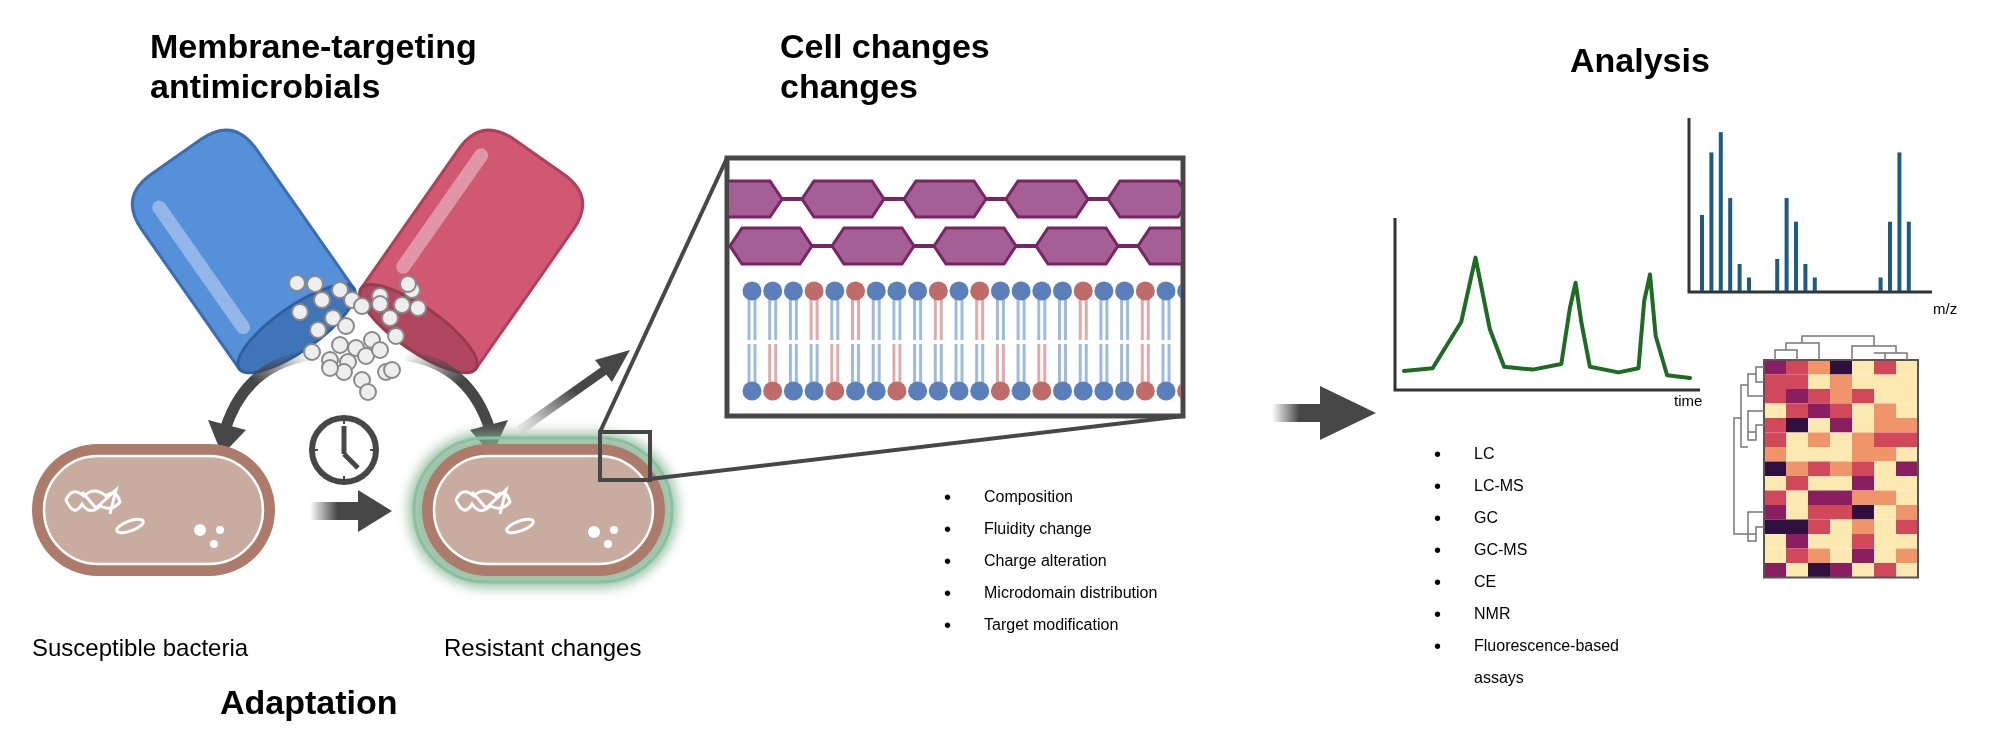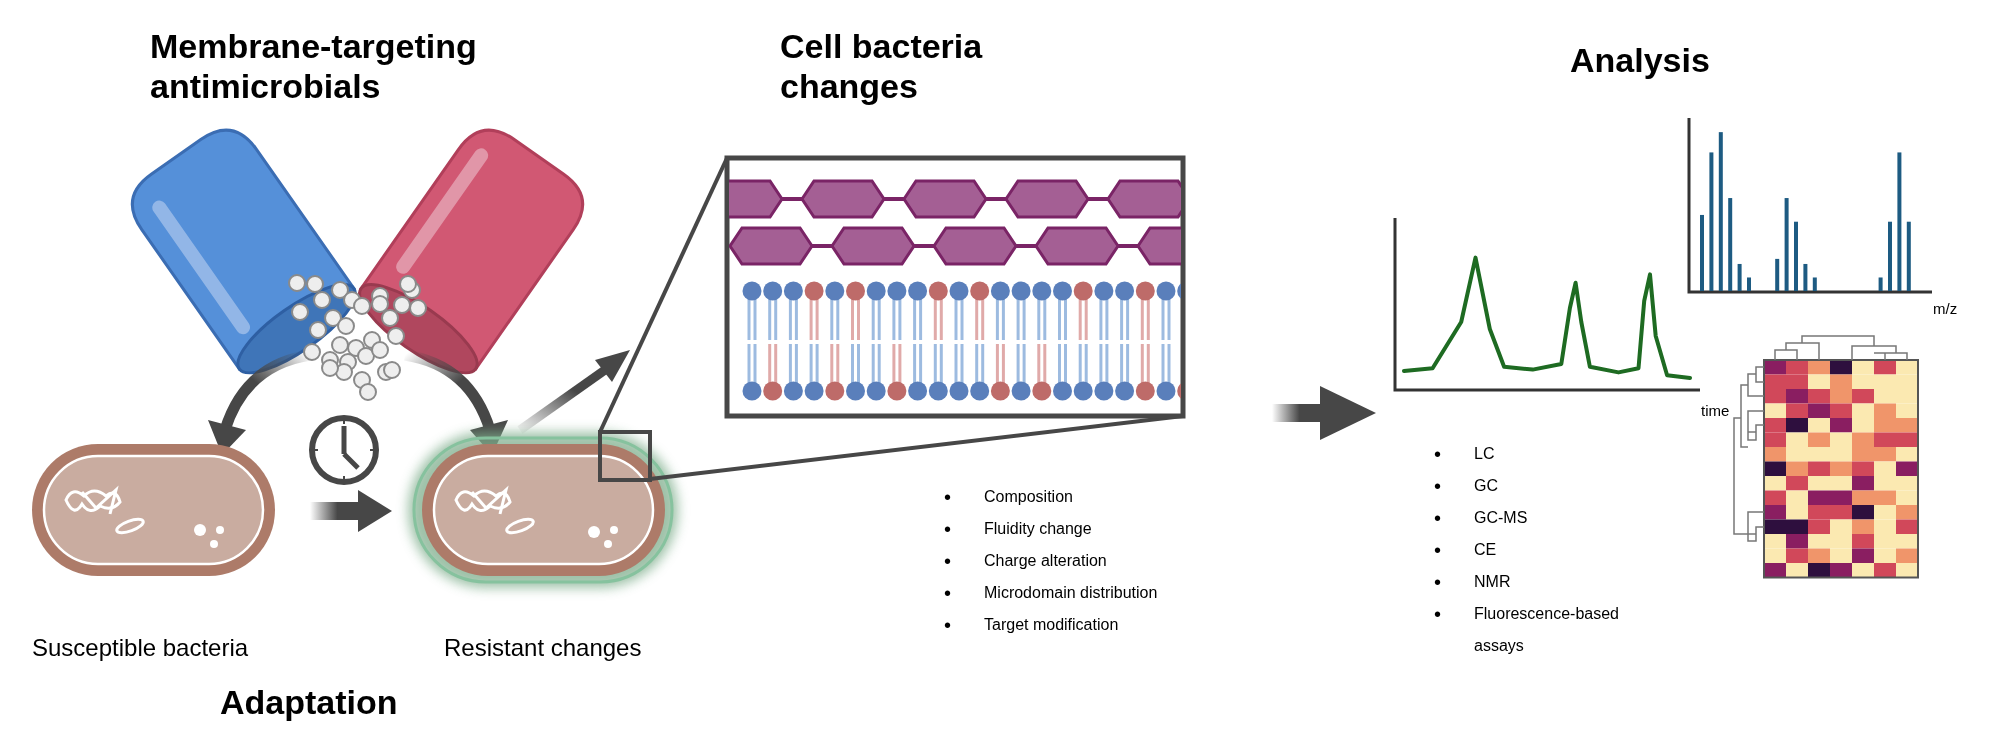--- a/index.html
+++ b/index.html
@@ -13,21 +13,21 @@
   svg { position: absolute; left: 0; top: 0; }
 </style>
 </head>
 <body>
 
 <div class="title" style="left:150px; top:26px; width:400px;">
   <div>Membrane-targeting</div>
   <div>antimicrobials</div>
 </div>
 <div class="title" style="left:780px; top:26px; width:380px;">
-  <div>Cell bacteria</div>
+  <div>Cell changes</div>
   <div>changes</div>
 </div>
 <div class="title" style="left:1570px; top:40px; width:200px;">Analysis</div>
 <div class="title" style="left:220px; top:664px; width:260px;margin-top:18px;">Adaptation</div>
 
 <div class="label" style="left:32px; top:606px;">Susceptible bacteria</div>
 <div class="label" style="left:444px; top:606px;">Resistant changes</div>
 
 <svg width="1999" height="736" viewBox="0 0 1999 736">
   <defs>
@@ -466,31 +466,32 @@
       <path d="M1756,374 H1748 V396 H1764" fill="none" stroke="#777" stroke-width="1.5"></path>
       <path d="M1748,385 H1741 V447 H1748" fill="none" stroke="#777" stroke-width="1.5"></path>
       <path d="M1764,411 H1748 V440 H1756 V425 H1764" fill="none" stroke="#777" stroke-width="1.5"></path>
       <path d="M1756,432 H1748" fill="none" stroke="#777" stroke-width="1.5"></path>
       <path d="M1741,418 H1734 V534 H1741" fill="none" stroke="#777" stroke-width="1.5"></path>
       <path d="M1764,512 H1748 V541 H1756 V527 H1764" fill="none" stroke="#777" stroke-width="1.5"></path>
       <path d="M1756,534 H1741" fill="none" stroke="#777" stroke-width="1.5"></path>
     </g>
 </svg>
 
-<div class="axis-label" style="left:1674px; top:402px;margin-left:27px;">time</div>
+<div class="axis-label" style="left:1674px; top:392px;">time</div>
 <div class="axis-label" style="left:1933px; top:300px;">m/z</div>
 
 <ul class="blist" style="left:940px; top:481px; width:330px;">
   <li>Composition</li>
   <li>Fluidity change</li>
   <li>Charge alteration</li>
   <li style="width:200px;">Microdomain distribution</li>
   <li>Target modification</li>
 </ul>
 
 <ul class="blist" style="left:1430px; top:438px; width:250px;">
   <li>LC</li>
+  <li>LC-MS</li>
   <li>GC</li>
   <li>GC-MS</li>
   <li>CE</li>
   <li>NMR</li>
   <li style="width:180px;">Fluorescence-based assays</li>
 </ul>
 
 </body></html>

